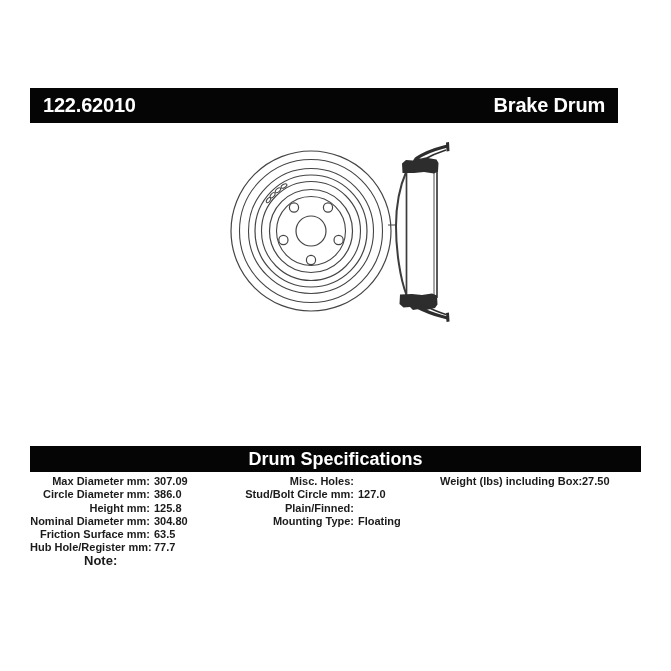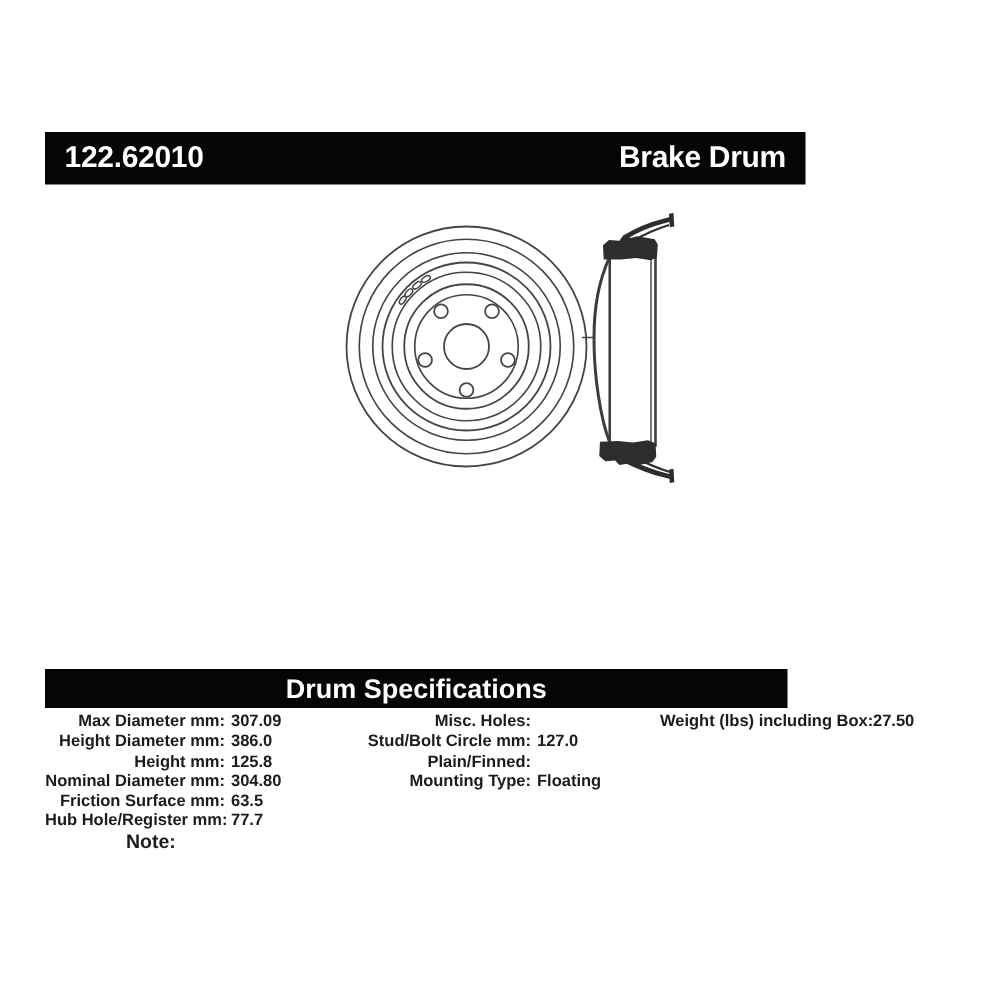--- a/index.html
+++ b/index.html
@@ -8,40 +8,40 @@
     width: 671px; height: 671px;
     font-family: "Liberation Sans", sans-serif;
     position: relative;
     overflow: hidden;
   }
   .page { position: absolute; inset: 0; background: #fff; }
 
   
   .header-bar {
     position: absolute; left: 30px; top: 88px;
-    width: 507px; height: 35px;
+    width: 588px; height: 35px;
     background: #050505;
     display: flex; align-items: center; justify-content: space-between;
     padding: 0 13px;
   }
   .header-bar span {
     color: #ffffff; font-weight: bold; font-size: 20px;
     letter-spacing: -0.2px; white-space: nowrap;
   }
 
   
   .drawing {
     position: absolute; left: 210px; top: 138px;
     width: 260px; height: 190px;
   }
 
   
   .spec-title-bar {
     position: absolute; left: 30px; top: 446px;
-    width: 495px; height: 26px;
+    width: 611px; height: 26px;
     background: #050505;
     display: flex; align-items: center; justify-content: center;
   }
   .spec-title-bar span {
     color: #ffffff; font-weight: bold; font-size: 18px; white-space: nowrap;
   }
   .spec-col {
     position: absolute; top: 475px;
     font-size: 11px; font-weight: bold; color: #1b1b1b;
   }
@@ -123,21 +123,21 @@
   <div class="spec-title-bar">
     <span>Drum Specifications</span>
   </div>
 
   <div class="spec-col col-1">
     <div class="row">
       <span class="lbl">Max Diameter mm:</span>
       <span class="val">307.09</span>
     </div>
     <div class="row">
-      <span class="lbl">Height Diameter mm:</span>
+      <span class="lbl">Circle Diameter mm:</span>
       <span class="val">386.0</span>
     </div>
     <div class="row">
       <span class="lbl">Height mm:</span>
       <span class="val">125.8</span>
     </div>
     <div class="row">
       <span class="lbl">Nominal Diameter mm:</span>
       <span class="val">304.80</span>
     </div>

